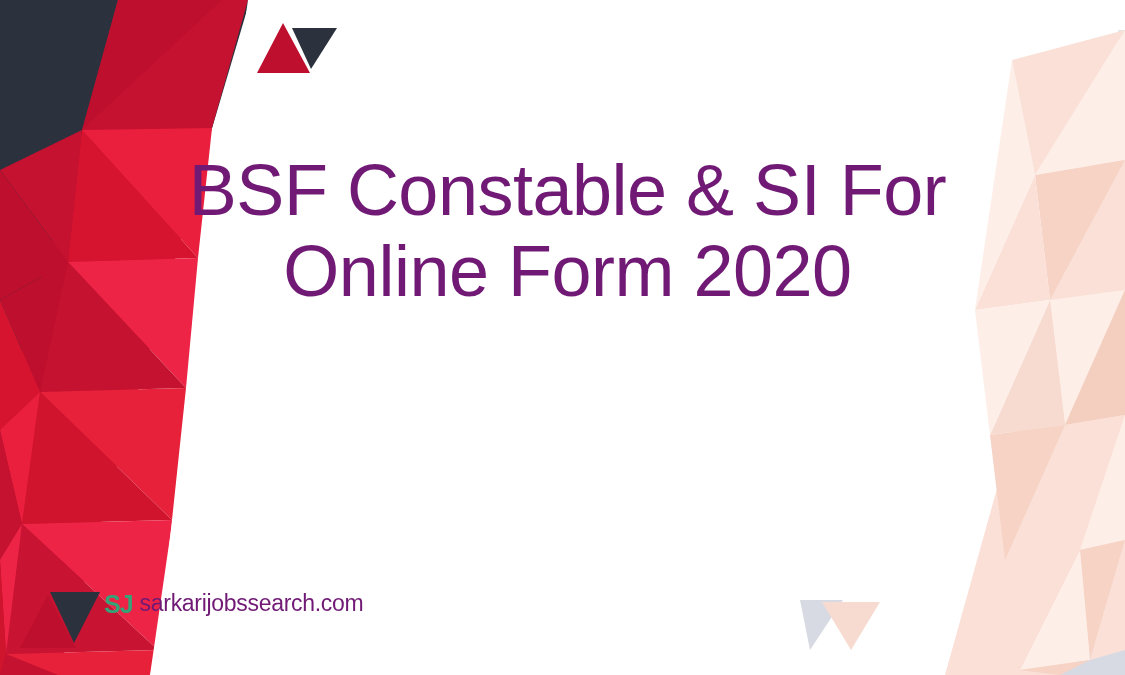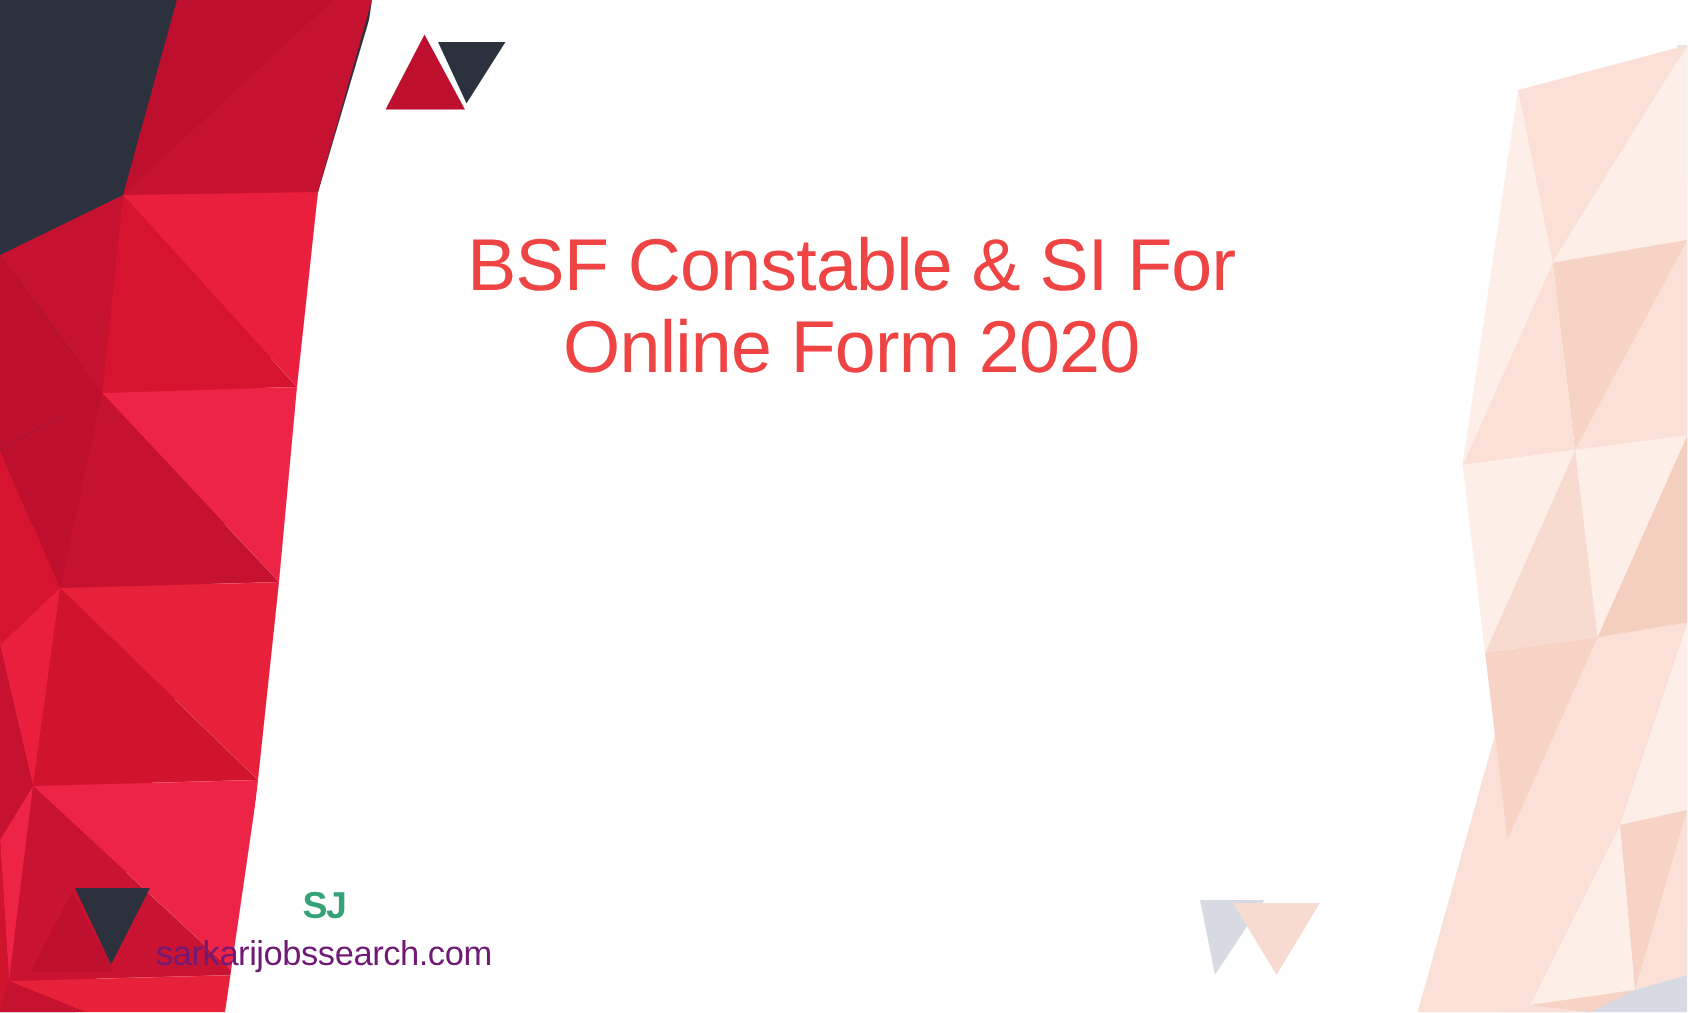--- a/index.html
+++ b/index.html
@@ -32,38 +32,36 @@
     left: 80px;
     top: 150px;
     width: 975px;
     text-align: center;
     z-index: 5;
   }
 
   .title-line {
     display: block;
     font-family: "Liberation Sans", sans-serif;
-    font-size: 49px;
+    font-size: 72px;
     line-height: 1.12;
     font-weight: 400;
     letter-spacing: -0.5px;
-    color: #ef4444;
+    color: #701a75;
     white-space: nowrap;
   }
 
   
   #logo {
     position: absolute;
     left: 104px;
     top: 592px;
     display: flex;
-    align-items: center;
     gap: 7px;
     z-index: 6;
-    flex-direction: column;
   }
 
   #logo-mark {
     font-family: "Liberation Sans", sans-serif;
     font-size: 25px;
     font-weight: 700;
     color: #35a277;
     letter-spacing: -1px;
     line-height: 1;
   }

